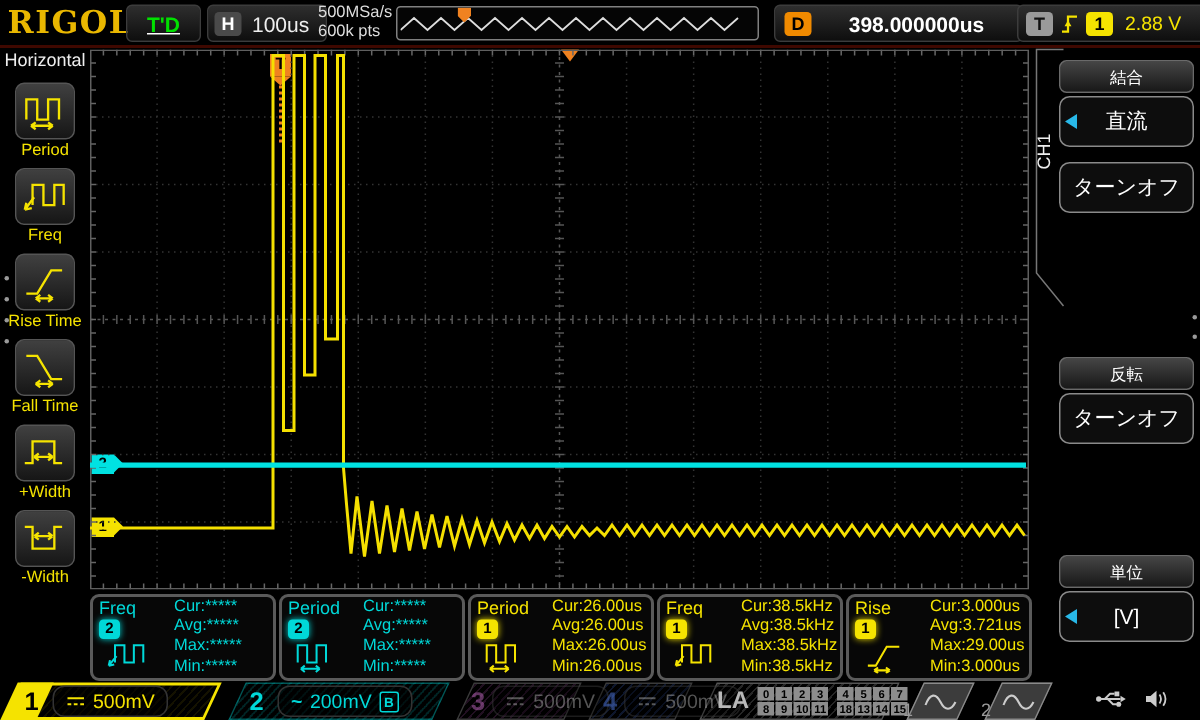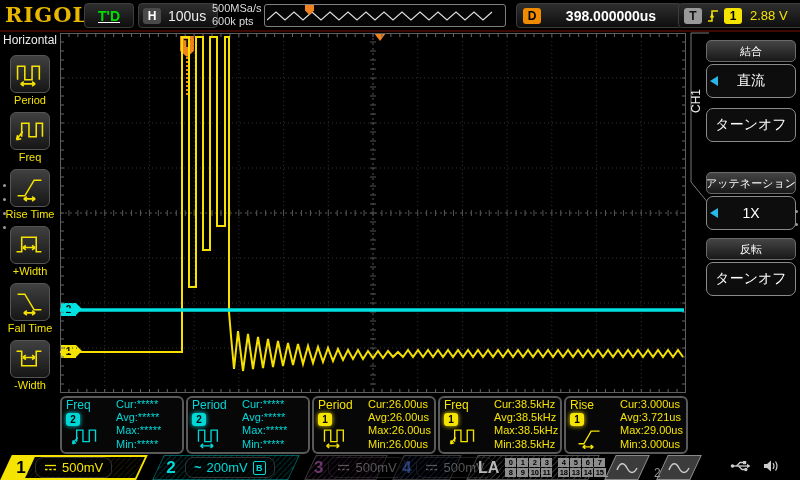--- a/index.html
+++ b/index.html
@@ -172,35 +172,35 @@
         <path d="M3 21 H10 L19 6 H26"></path>
         <path d="M9 24 H20 M9 24 l3 -2.2 M9 24 l3 2.2 M20 24 l-3 -2.2 M20 24 l-3 2.2"></path>
       </svg>
     </div>
     <div class="lm-label">Rise Time</div>
   </div>
 
   <div class="lm-item">
     <div class="lm-btn">
       <svg width="32" height="28" viewBox="0 0 30 27" fill="none" stroke="#f5e300" stroke-width="1.5">
+        <path d="M3 6 H10 L19 21 H26"></path>
+        <path d="M9 24 H20 M9 24 l3 -2.2 M9 24 l3 2.2 M20 24 l-3 -2.2 M20 24 l-3 2.2"></path>
+      </svg>
+    </div>
+    <div class="lm-label">Fall Time</div>
+  </div>
+
+  <div class="lm-item">
+    <div class="lm-btn">
+      <svg width="32" height="28" viewBox="0 0 30 27" fill="none" stroke="#f5e300" stroke-width="1.5">
         <path d="M2 20 H7 V6 H21 V20 H26"></path>
         <path d="M8 16 H20 M8 16 l3 -2.2 M8 16 l3 2.2 M20 16 l-3 -2.2 M20 16 l-3 2.2"></path>
       </svg>
     </div>
     <div class="lm-label">+Width</div>
-  </div>
-
-  <div class="lm-item">
-    <div class="lm-btn">
-      <svg width="32" height="28" viewBox="0 0 30 27" fill="none" stroke="#f5e300" stroke-width="1.5">
-        <path d="M3 6 H10 L19 21 H26"></path>
-        <path d="M9 24 H20 M9 24 l3 -2.2 M9 24 l3 2.2 M20 24 l-3 -2.2 M20 24 l-3 2.2"></path>
-      </svg>
-    </div>
-    <div class="lm-label">Fall Time</div>
   </div>
 
   <div class="lm-item">
     <div class="lm-btn">
       <svg width="32" height="28" viewBox="0 0 30 27" fill="none" stroke="#f5e300" stroke-width="1.5">
         <path d="M2 6 H7 V20 H21 V6 H26"></path>
         <path d="M8 12 H20 M8 12 l3 -2.2 M8 12 l3 2.2 M20 12 l-3 -2.2 M20 12 l-3 2.2"></path>
       </svg>
     </div>
     <div class="lm-label">-Width</div>
@@ -583,32 +583,32 @@
       <span class="rm-arrow"></span>
       <span>直流</span>
     </div>
   </div>
   <div class="rm-item" style="top:74px">
     <div class="rm-value">
 
       <span>ターンオフ</span>
     </div>
   </div>
-  <div class="rm-item" style="top:140px">
-    <div class="rm-label">アッテネーション</div>
-    <div class="rm-value">
-      <span class="rm-arrow"></span>
-      <span>1X</span>
-    </div>
-  </div>
   <div class="rm-item" style="top:206px">
     <div class="rm-label">反転</div>
     <div class="rm-value">
 
       <span>ターンオフ</span>
+    </div>
+  </div>
+  <div class="rm-item" style="top:338px">
+    <div class="rm-label">単位</div>
+    <div class="rm-value">
+      <span class="rm-arrow"></span>
+      <span>[V]</span>
     </div>
   </div>
   <div id="rm-dots">
       <i></i>
       <i></i>
     </div>
 </div>
 
 <div id="meas-bar">
     <div class="m-panel">

